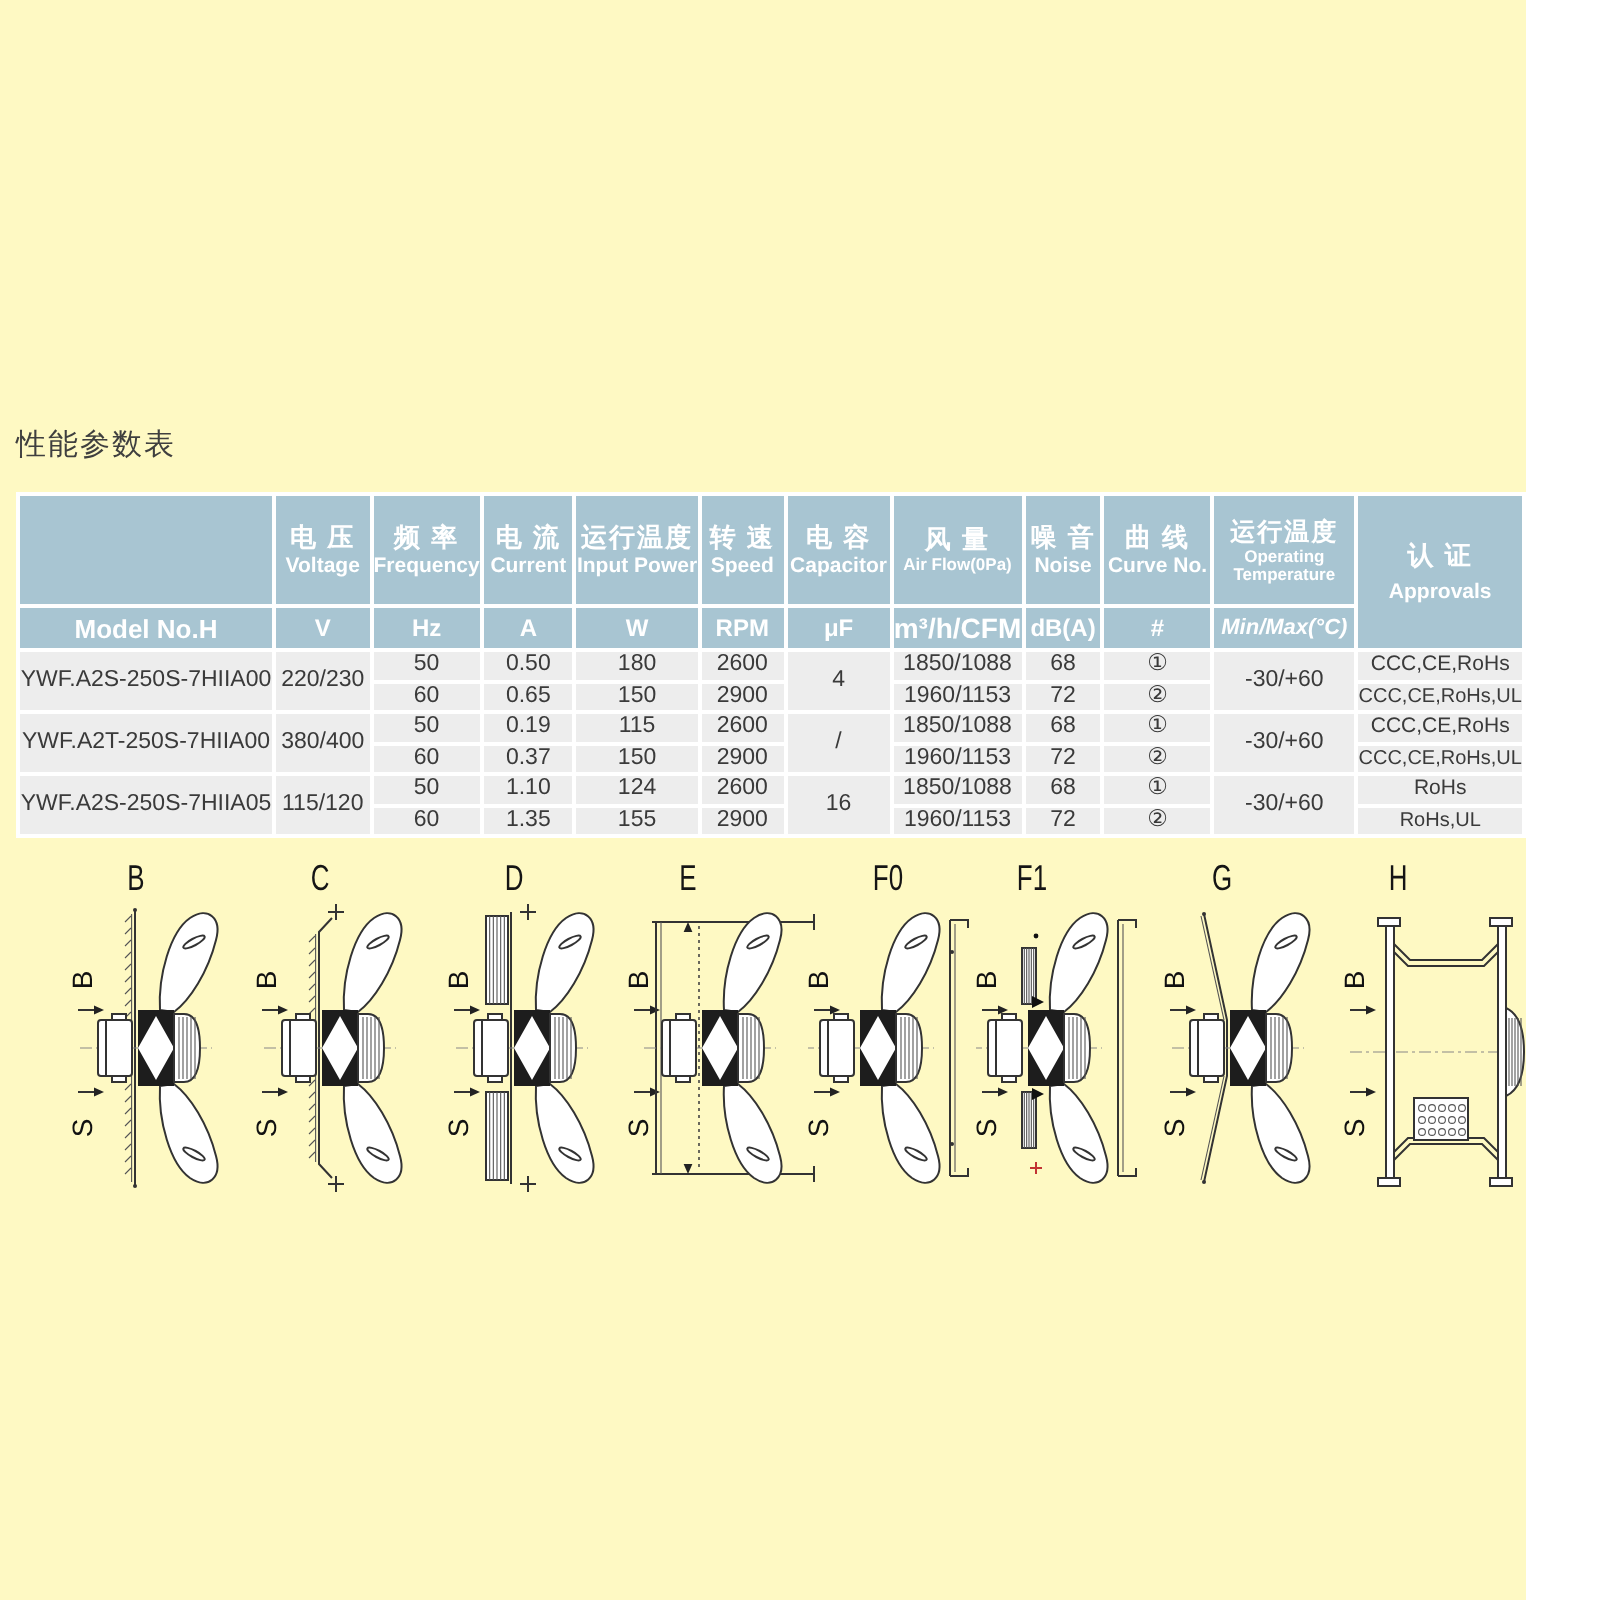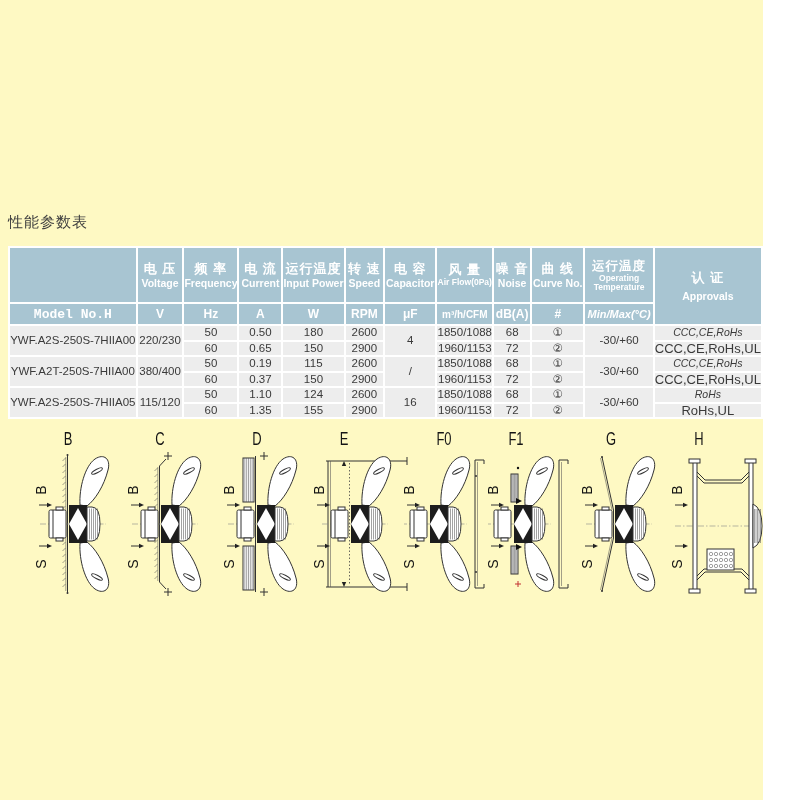--- a/index.html
+++ b/index.html
@@ -9,27 +9,27 @@
   
   table.spec{position:absolute;left:8px;top:246px;border-collapse:separate;border-spacing:2px;
              table-layout:fixed;background:#fff;}
   table.spec th,table.spec td{margin:0;padding:0;overflow:hidden;white-space:nowrap;}
   table.spec thead th{background:#a8c5d2;color:#fff;font-weight:bold;text-align:center;vertical-align:middle;}
   .h1{height:54px;padding-left:20px;}
   .h2{height:20px;font-size:12px;}
   .zh{font-size:13px;line-height:16px;letter-spacing:1px;}
   .en{font-size:10.5px;line-height:12px;letter-spacing:0;}
   .en.small{font-size:8.5px;line-height:9.5px;}
-  .unit-narrow{font-size:10px;}
+  .unit-narrow{font-size:14px;}
   .unit-mid{font-size:11px;font-style:italic;}
   table.spec tbody td{background:#ededed;color:#3a3a3a;font-size:11.5px;text-align:center;
                       vertical-align:middle;height:13.5px;line-height:13.5px;}
   td.ap{text-align:left;padding-left:6px;}
-  td.ap.s0{font-size:10.5px;font-style:italic;}
-  td.ap.s1{font-size:13px;}
+  td.ap.s0{font-size:10.5px;}
+  td.ap.s1{font-size:10px;}
   
   .dletter{position:absolute;top:429px;font-size:18px;color:#151515;
            transform:translateX(-50%) scaleX(0.72);transform-origin:center top;}
   .dwg{position:absolute;top:452px;width:96px;height:148px;}
   .dwg svg{width:96px;height:148px;display:block;}
   .ln{stroke:#333;stroke-width:1;fill:none;}
   .f{fill:#fff;}
   .lt{stroke:#555;stroke-width:0.55;fill:none;}
   .cl{stroke:#888;stroke-width:0.6;fill:none;stroke-dasharray:6 2 1.5 2;}
   .dot{stroke:#444;stroke-width:0.8;fill:none;stroke-dasharray:1.5 2;}
@@ -98,21 +98,21 @@
             <div class="zh" style="font-size: 12.5px;">运行温度</div>
             <div class="en small">Operating</div>
             <div class="en small">Temperature</div>
           </th>
           <th rowspan="2">
             <div class="zh" style="margin-bottom: 4px;">认 证</div>
             <div class="en">Approvals</div>
           </th>
         </tr>
         <tr class="h2">
-          <th style="font-size: 13px; font-family: Liberation Mono, monospace;">Model No.H</th>
+          <th style="font-size: 13px;">Model No.H</th>
           <th>V</th>
           <th>Hz</th>
           <th>A</th>
           <th>W</th>
           <th>RPM</th>
           <th>μF</th>
           <th class="unit-narrow">m³/h/CFM</th>
           <th>dB(A)</th>
           <th>#</th>
           <th class="unit-mid">Min/Max(°C)</th>

